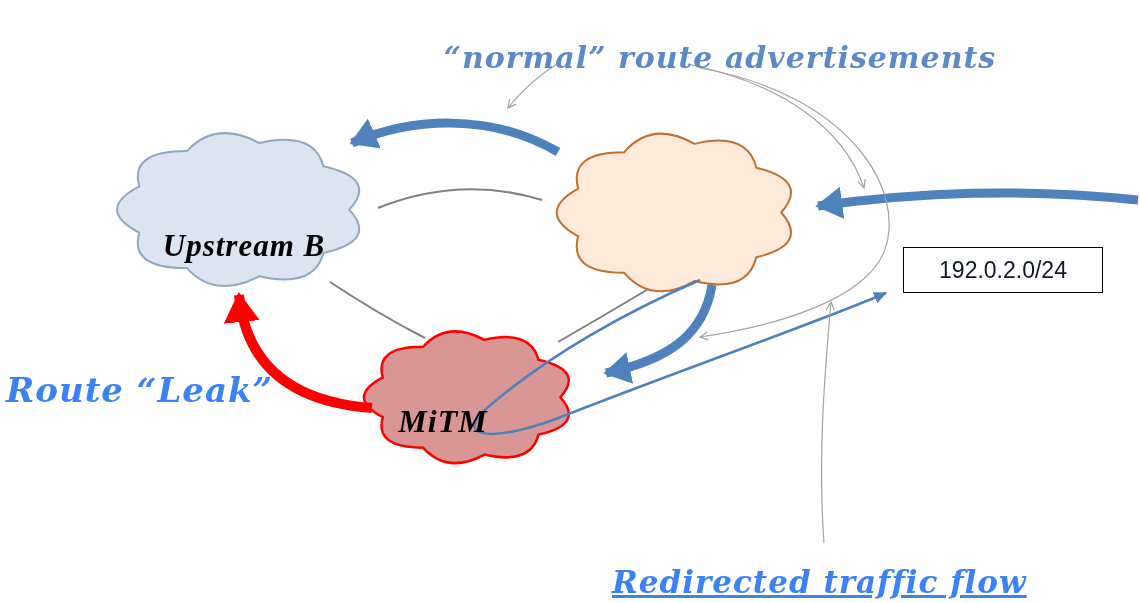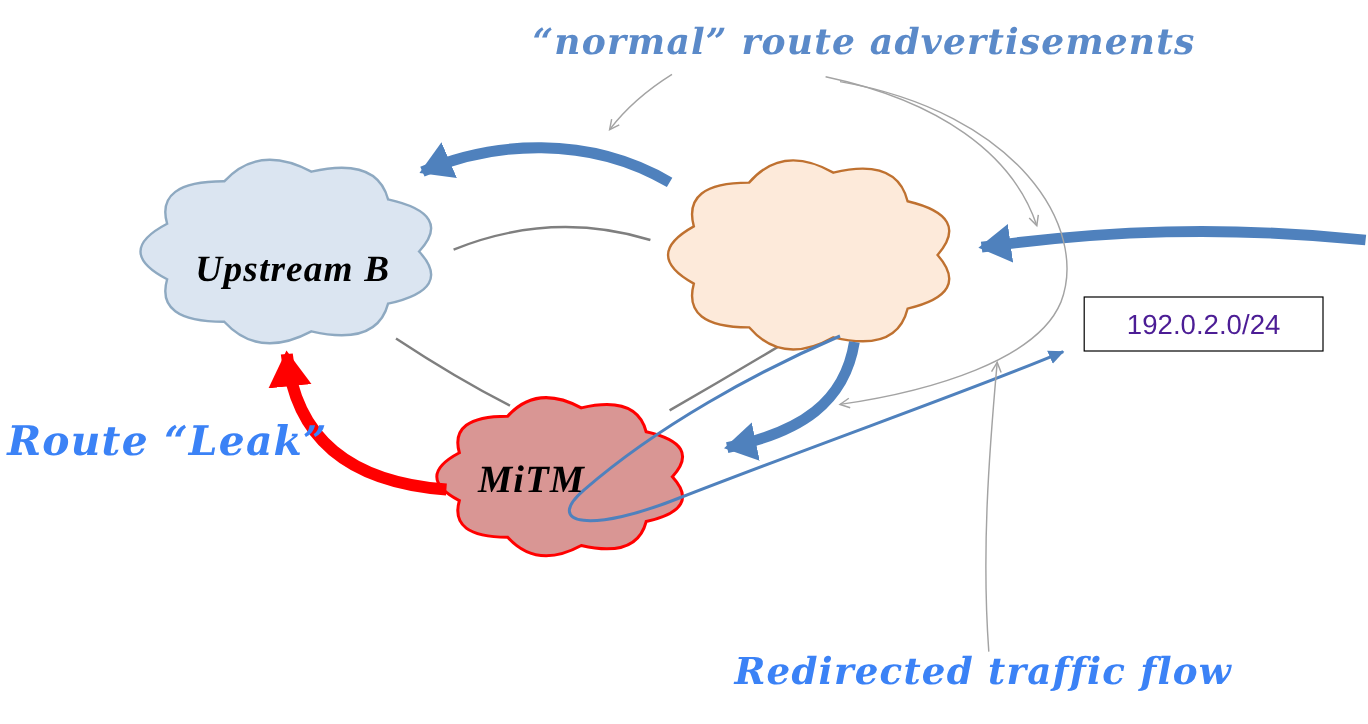--- a/index.html
+++ b/index.html
@@ -1,32 +1,32 @@
 <!DOCTYPE html>
 <html><head>
 <meta charset="utf-8">
 <style>
   html,body{margin:0;padding:0;background:#fff;}
   .stage{position:relative;width:1140px;height:603px;background:#fff;overflow:hidden;
          font-family:"Liberation Sans",sans-serif;}
   .stage svg{position:absolute;left:0;top:0;}
   .label{position:absolute;line-height:1.08;white-space:nowrap;}
-  .hand{font-family:"DejaVu Serif",serif;font-style:italic;letter-spacing:1px;}
+  .hand{font-family:"DejaVu Serif",serif;font-style:italic;letter-spacing:1px;margin-top:22px;}
   .title-label{left:430px;top:20px;width:580px;text-align:center;font-size:30px;
                color:#5b8ac9;font-weight:600;}
   .node-label{color:#000;font-weight:700;text-align:center;font-family:Liberation Serif, serif;}
   .upstream-b-label{left:119px;top:207px;width:250px;font-size:31px;}
   .upstream-a-label{left:552px;top:216px;width:250px;font-size:31px;}
   .mitm-label{left:368px;top:382px;width:150px;font-size:32px;}
   .red-note{color:#3b82f6;font-weight:700;}
   .route-leak-label{left:6px;top:350px;font-size:34px;}
-  .redirected-label{left:612px;top:544px;font-size:31px;}
+  .redirected-label{left:612px;top:544px;font-size:31px;text-decoration:underline;}
   .prefix-box{position:absolute;left:903px;top:247px;width:198px;height:44px;
               border:1.5px solid #000;background:#fff;display:flex;align-items:center;
-              justify-content:center;font-size:23px;color:#4c1d95;
+              justify-content:center;font-size:23px;color:#0f172a;
               font-family:"Liberation Sans",sans-serif;}
 </style>
 </head>
 <body>
 
 <div class="stage">
 
   <svg width="1140" height="603" viewBox="0 0 1140 603">
     <defs>
       <path id="cloudShape" vector-effect="non-scaling-stroke" d="M 188,62 Q 211.6,38 167,28.6 Q 159.4,1.2 115,10.8 Q 79.4,-7.1 56,17

